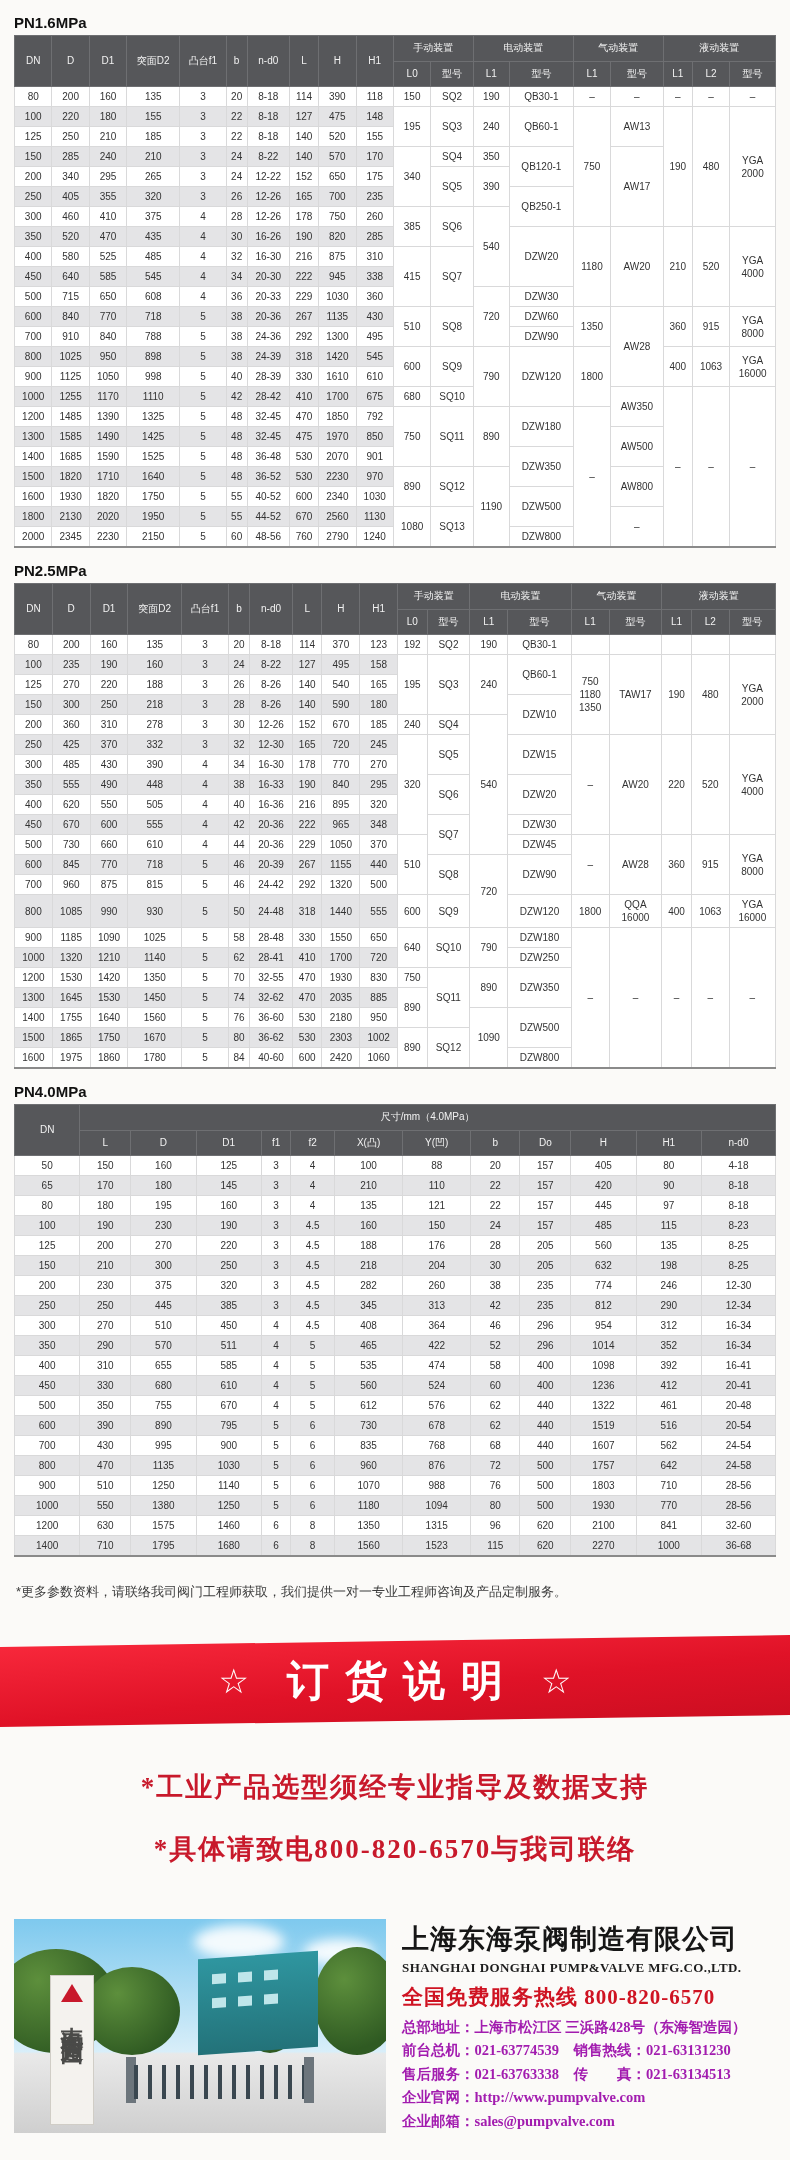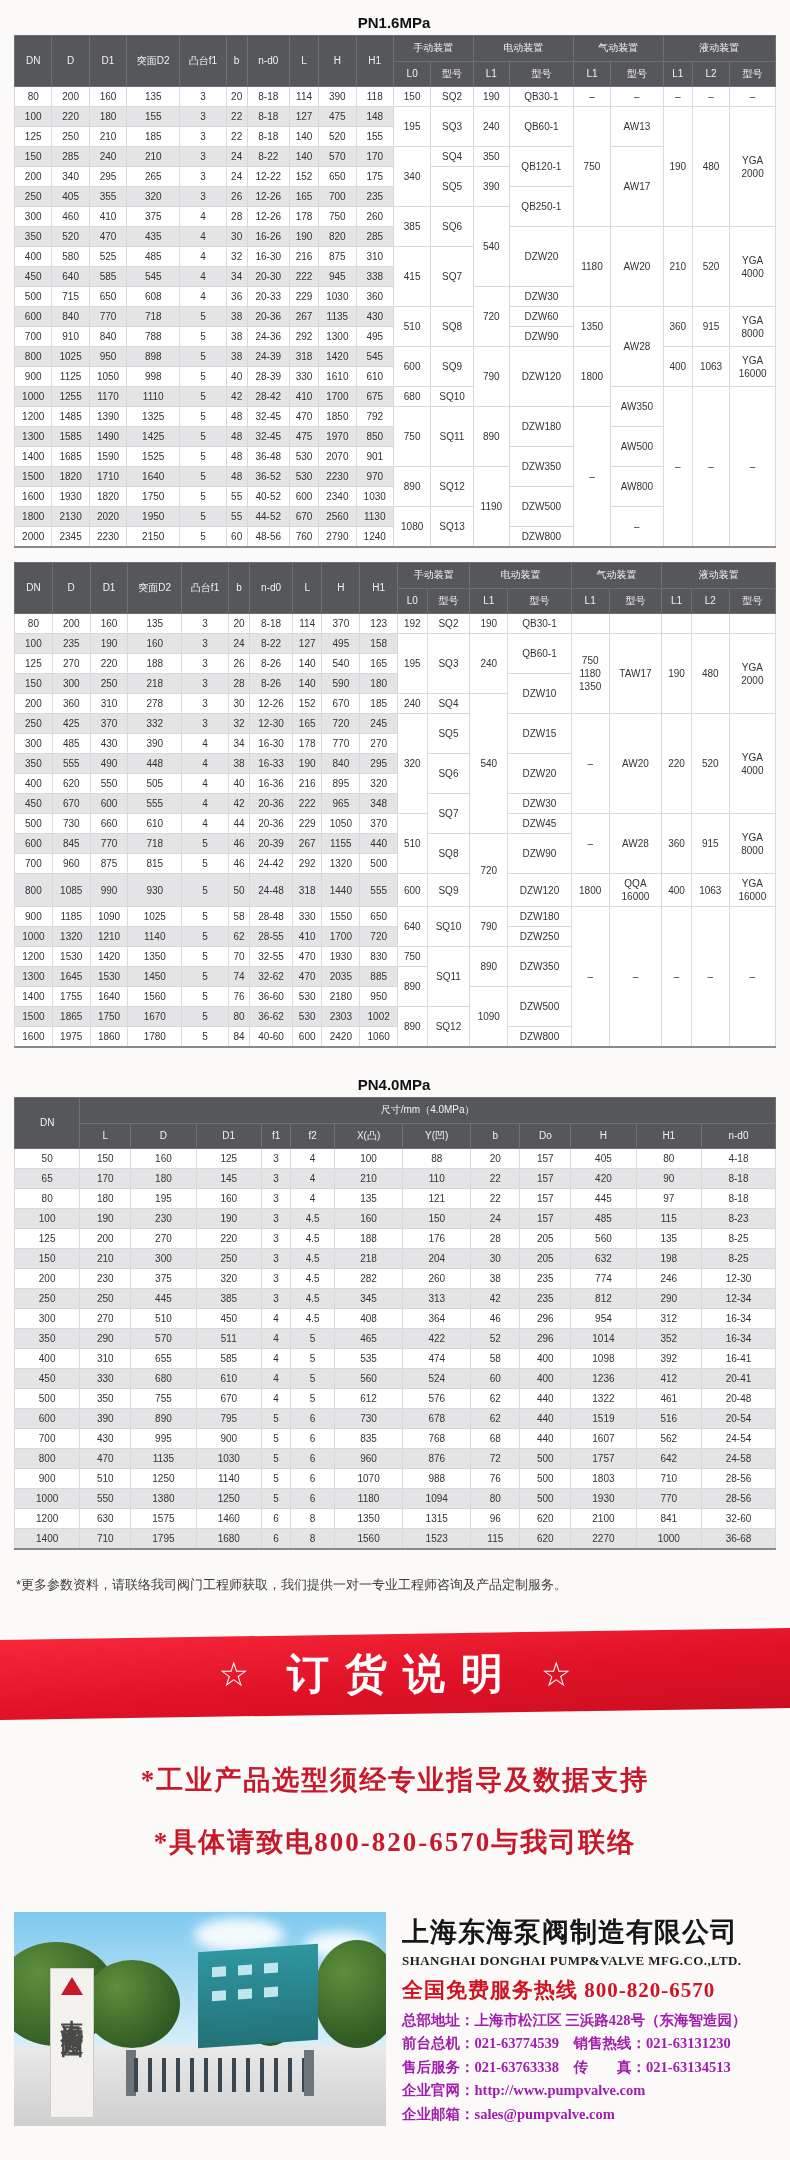--- a/index.html
+++ b/index.html
@@ -1,18 +1,18 @@
 <!DOCTYPE html>
 <html><head>
 <meta charset="utf-8">
 <style>
   html,body{margin:0;padding:0;background:#ffffff;}
   .page{width:790px;margin:0 auto;background:#fbfaf8;font-family:"Liberation Sans",sans-serif;overflow:hidden;}
   .spec{padding:4px 14px 0 14px;}
-  .tbl-title{text-align:center;font:bold 15px "Liberation Sans",sans-serif;color:#111;margin:10px 2px 4px 0;}
+  .tbl-title{text-align:left;font:bold 15px "Liberation Sans",sans-serif;color:#111;margin:10px 2px 4px 0;}
   .spec-table{width:100%;border-collapse:collapse;table-layout:auto;text-align:center;color:#333;
               border-bottom:2px solid #8a8a8a;}
   .spec-table th{background:#56575a;color:#f2f2f2;font-weight:normal;border:1px solid #6e6f72;
                  padding:6px 1px;font-size:10px;line-height:1.25;}
   .spec-table td{border:1px solid #d9d9da;padding:3px 1px;font-size:10px;line-height:1.3;
                  background:#fff;white-space:pre-line;}
   .spec-table td.alt{background:#e4e4e6;}
   .note{font-size:13px;color:#3c3c3c;margin:26px 2px 0 16px;}
   .banner{margin-top:34px;height:92px;display:flex;align-items:center;justify-content:center;gap:22px;
           background:linear-gradient(175deg,#fb2b3e 0%,#e01227 55%,#c90d20 100%);color:#fff;
@@ -443,20 +443,21 @@
                 <td>760</td>
                 <td>2790</td>
                 <td>1240</td>
                 <td>DZW800</td>
               </tr>
             </tbody>
           </table>
         </div>
     </div>
     <div style="margin-top:14px;">
+      <div class="tbl-title">PN2.5MPa</div>
       <div>
           <table class="spec-table">
             <thead>
               <tr>
                 <th rowspan="2">DN</th>
                 <th rowspan="2">D</th>
                 <th rowspan="2">D1</th>
                 <th rowspan="2">突面D2</th>
                 <th rowspan="2">凸台f1</th>
                 <th rowspan="2">b</th>
@@ -730,21 +731,21 @@
                 <td rowspan="7">–</td>
                 <td rowspan="7">–</td>
               </tr>
               <tr>
                 <td class="alt">1000</td>
                 <td class="alt">1320</td>
                 <td class="alt">1210</td>
                 <td class="alt">1140</td>
                 <td class="alt">5</td>
                 <td class="alt">62</td>
-                <td class="alt">28-55</td>
+                <td class="alt">28-41</td>
                 <td class="alt">410</td>
                 <td class="alt">1700</td>
                 <td class="alt">720</td>
                 <td>DZW250</td>
               </tr>
               <tr>
                 <td>1200</td>
                 <td>1530</td>
                 <td>1420</td>
                 <td>1350</td>
@@ -810,21 +811,21 @@
                 <td>40-60</td>
                 <td>600</td>
                 <td>2420</td>
                 <td>1060</td>
                 <td>DZW800</td>
               </tr>
             </tbody>
           </table>
         </div>
     </div>
-    <div style="margin-top:28px;">
+    <div style="margin-top:14px;">
       <div class="tbl-title">PN4.0MPa</div>
       <div>
           <table class="spec-table">
             <thead>
               <tr>
                 <th rowspan="2">DN</th>
                 <th colspan="12">尺寸/mm（4.0MPa）</th>
               </tr>
               <tr>
                 <th>L</th>

